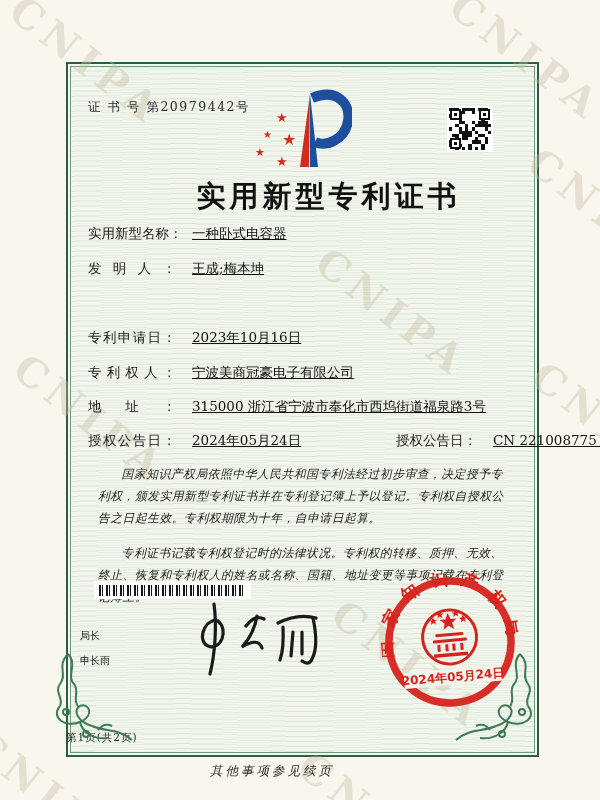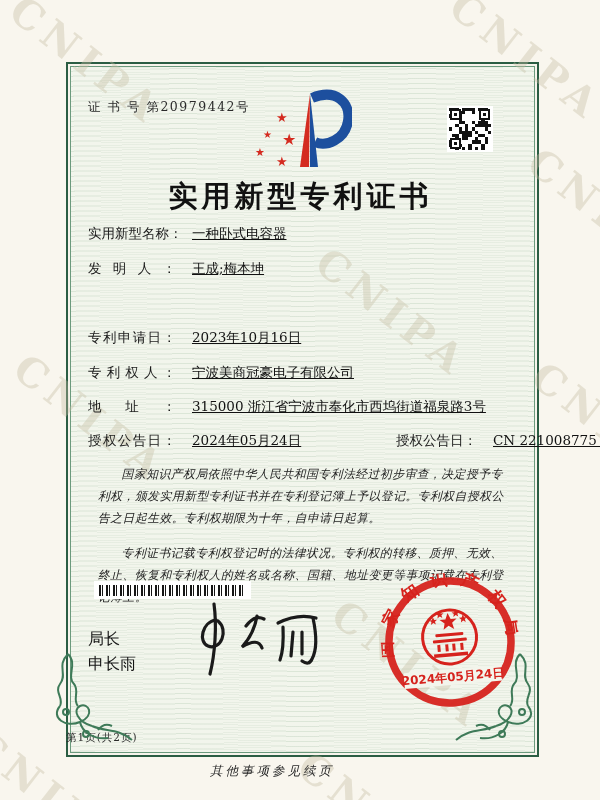--- a/index.html
+++ b/index.html
@@ -37,21 +37,21 @@
   .logo{position:absolute;left:252px;top:88px;}
   .qr{position:absolute;left:447px;top:106px;width:46px;height:46px;background:#fff;padding:2px;box-sizing:border-box;}
   .qr-cells{display:grid;width:100%;height:100%;grid-template-columns:repeat(13,1fr);grid-template-rows:repeat(13,1fr);}
   .qr-cells i{display:block;}
   .qr-cells i.b{background:#111;}
   .qr .finder{position:absolute;width:11px;height:11px;border:2px solid #111;background:#fff;box-sizing:border-box;}
   .qr .finder::after{content:"";position:absolute;inset:2px;background:#111;}
   .qr .f1{left:3px;top:3px;} .qr .f2{right:3px;top:3px;} .qr .f3{left:3px;bottom:3px;}
   .title{
     position:absolute;left:66px;top:177px;width:469px;text-align:center;
-    font-size:29px;font-weight:bold;letter-spacing:4px;color:#111;
+    font-size:29px;font-weight:bold;letter-spacing:4px;color:#111;padding-left:28px;
   }
   
   .row{position:absolute;left:88px;font-size:13.5px;white-space:nowrap;}
   .lbl{display:inline-block;width:88px;text-align:justify;text-align-last:justify;color:#1c1c1c;}
   .val{margin-left:16px;color:#111;text-decoration:underline;}
   .row2{position:absolute;left:308px;top:0;}
   
   .legal{
     position:absolute;left:86px;top:451px;width:434px;
     font-style:italic;font-size:11.8px;line-height:1.88;color:#222;
@@ -59,21 +59,21 @@
   .legal p{margin:12px;text-indent:2em;letter-spacing:0.5px;}
   
   .barcode-strip{position:absolute;left:94px;top:581px;width:157px;height:18px;background:#fff;}
   .barcode{
     position:absolute;left:99px;top:585px;width:146px;height:11px;
     background:repeating-linear-gradient(90deg,
       #161616 0 2px,#fff 2px 3px,#161616 3px 4px,#fff 4px 7px,
       #161616 7px 9px,#fff 9px 10px,#161616 10px 11px,#fff 11px 14px);
   }
   .officer-title,.officer-name{
-    position:absolute;left:88px;font-size:16px;
+    position:absolute;left:80px;font-size:10px;
     font-family:"DejaVu Sans","Liberation Sans",sans-serif;color:#141414;
   }
   .officer-title{top:629px;} .officer-name{top:654px;}
   .signature{position:absolute;left:183px;top:596px;}
   
   .seal{position:absolute;left:381px;top:573px;transform:rotate(-5deg);}
   
   .page-num{position:absolute;left:66px;top:731px;width:469px;text-align:left;font-size:10.5px;color:#2a2a2a;letter-spacing:1px;}
   .cont-note{
     position:absolute;left:0;top:763px;width:544px;text-align:center;

